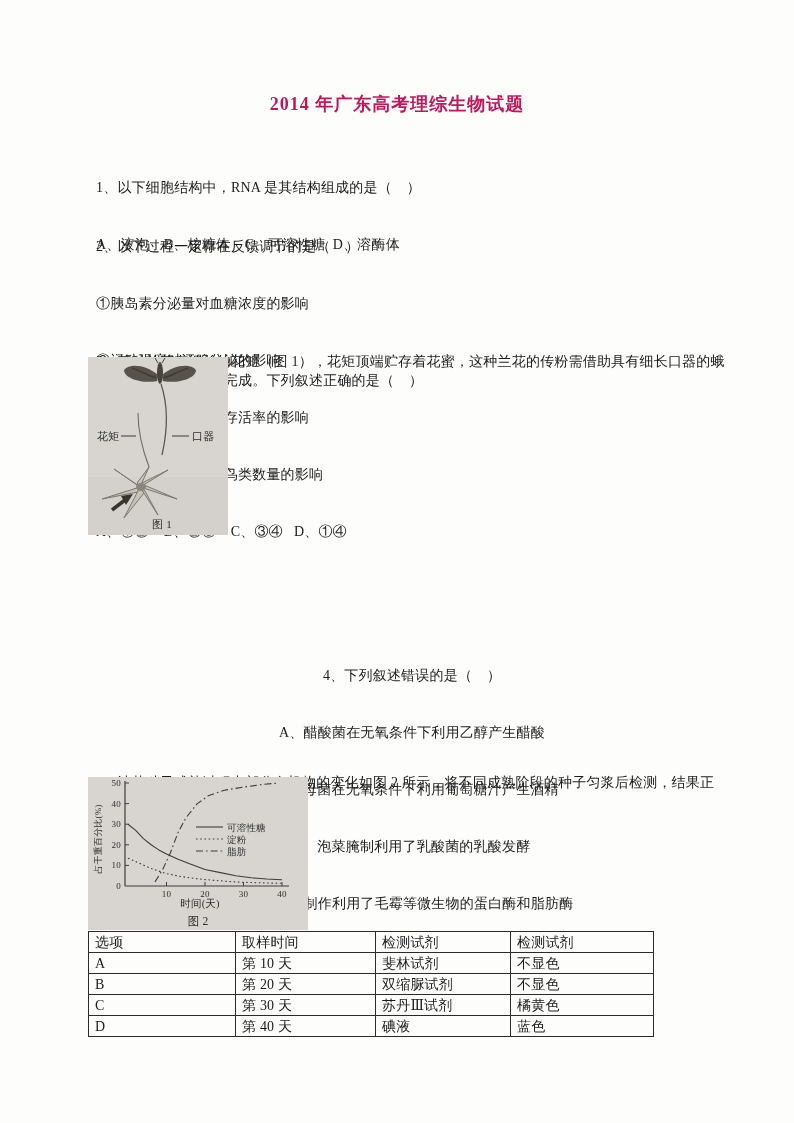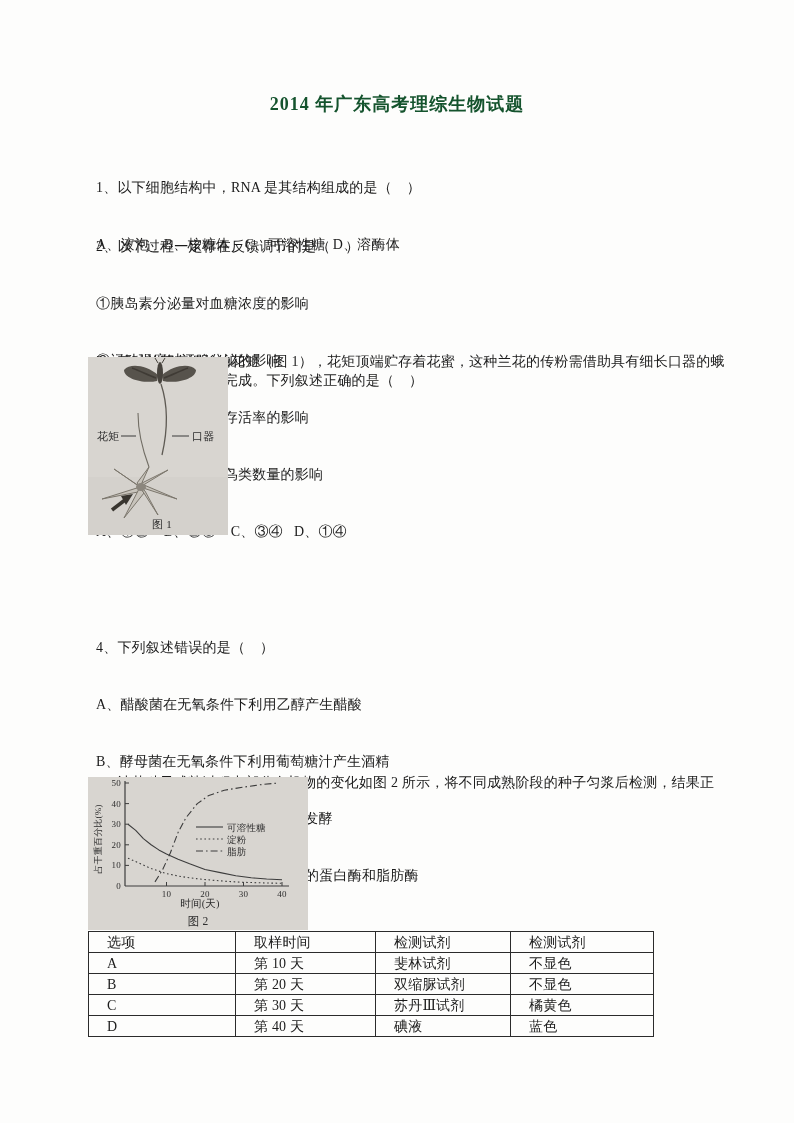--- a/index.html
+++ b/index.html
@@ -3,39 +3,39 @@
 <meta charset="utf-8">
 <style>
   html,body{margin:0;padding:0;background:#888;}
   .page{
     position:relative;width:794px;height:1123px;margin:0 auto;background:#fdfdfc;
     font-family:"Liberation Serif","DejaVu Serif",serif;color:#1b1b1b;
     font-size:14px;line-height:19px;letter-spacing:0.2px;overflow:hidden;
   }
   .title{
     position:absolute;top:95px;left:0;width:100%;margin:0;text-align:center;
-    font-size:18px;font-weight:bold;letter-spacing:1px;color:#14532d;
+    font-size:18px;font-weight:bold;letter-spacing:1px;color:#be185d;
   }
   .block{position:absolute;left:88px;width:632px;white-space:pre-wrap;margin-left:8px;}
   .block p{margin:0;}
   .q1{top:140px;}
   .q2{top:199px;}
   .q3stem{top:314px;}
   .q3opts{top:542px;}
-  .q4{top:600px;}
+  .q4{top:628px;text-align:center;}
   .q5{top:735px;}
   svg.fig1{position:absolute;left:88px;top:357px;width:140px;height:178px;}
   svg.fig2{position:absolute;left:88px;top:777px;width:220px;height:153px;}
   svg text{font-family:"Liberation Serif","DejaVu Serif",serif;fill:#2e2e2e;}
   table.results{
     position:absolute;left:88px;top:931px;width:565px;border-collapse:collapse;
     table-layout:fixed;font-size:14px;
   }
   table.results th,table.results td{
-    border:1px solid #2b2b2b;height:20px;padding:0 18px;text-align:left;
+    border:1px solid #2b2b2b;height:20px;padding:0 6px;text-align:left;
     font-weight:normal;white-space:pre;overflow:hidden;
   }
 </style>
 </head>
 <body>
 
 <div class="page">
 
   <h1 class="title">2014 年广东高考理综生物试题</h1>
 

